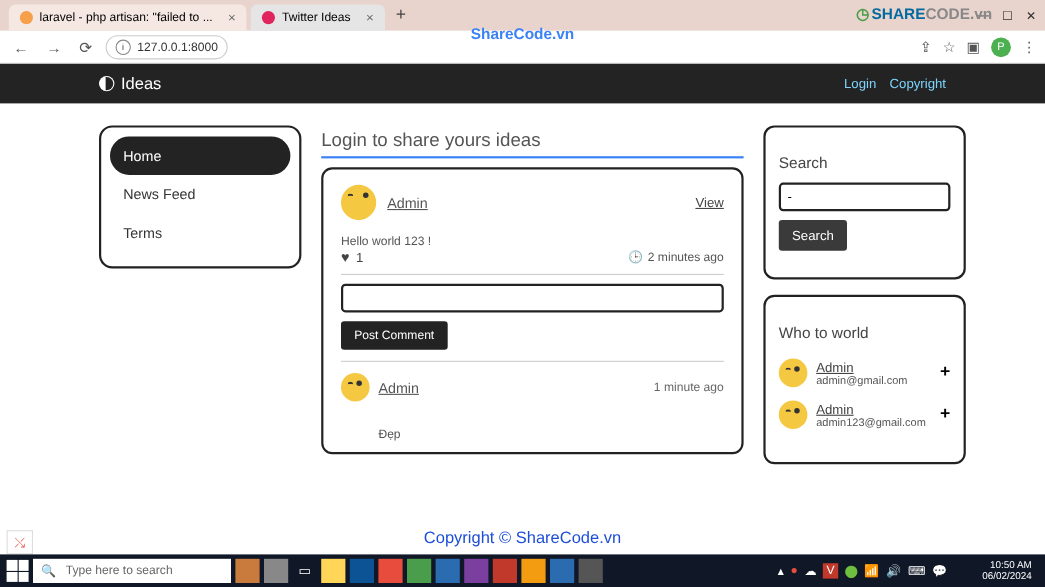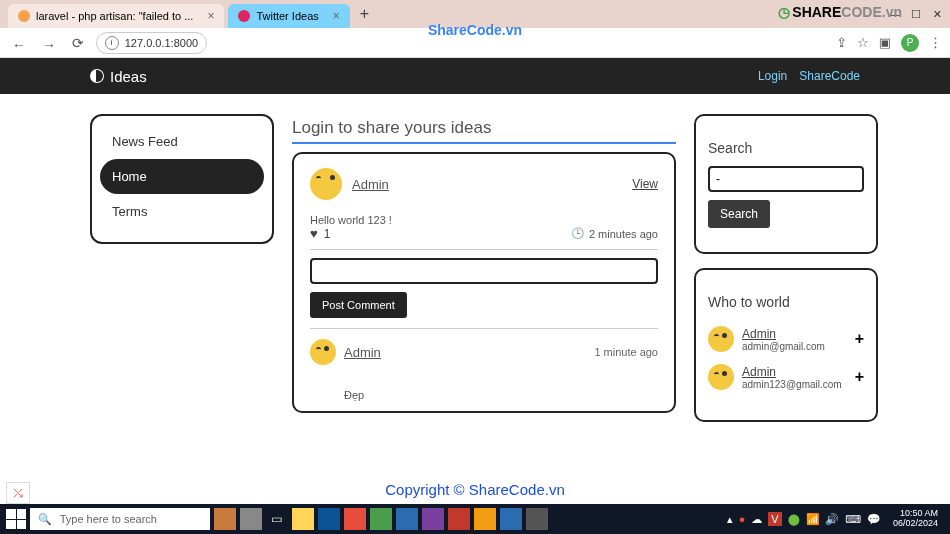--- a/index.html
+++ b/index.html
@@ -1,21 +1,21 @@
 <!DOCTYPE html>
 <html><head>
 <meta charset="utf-8">
 <style>
 * { margin: 0; padding: 0; box-sizing: border-box; }
 body { font-family: Arial, sans-serif; background: #fff; width: 950px; height: 534px; overflow: hidden; position: relative; }
 
 
 .browser-top { background: #e8d4cc; height: 28px; display: flex; align-items: center; padding: 0 8px; }
 .tab { background: #f5e8e3; border-radius: 6px 6px 0 0; height: 24px; padding: 0 10px; display: flex; align-items: center; font-size: 11px; margin-right: 4px; margin-top: 4px; gap: 6px; position: relative; }
-.tab.active { background: #7dd3fc; }
+.tab.active { background: #e5e5e5; }
 .tab-icon { width: 12px; height: 12px; border-radius: 50%; }
 .tab-close { font-size: 12px; margin-left: 8px; color: #666; cursor: pointer; }
 .newtab { font-size: 16px; color: #444; margin-left: 6px; cursor: pointer; }
 .window-controls { margin-left: auto; display: flex; gap: 12px; font-size: 11px; color: #333; }
 .wc-btn { cursor: pointer; }
 
 .browser-bar { background: #fff; height: 30px; display: flex; align-items: center; padding: 0 8px; gap: 8px; border-bottom: 1px solid #ddd; }
 .nav-btn { font-size: 14px; color: #555; cursor: pointer; padding: 2px 4px; }
 .url-box { display: flex; align-items: center; border: 1px solid #ccc; border-radius: 12px; height: 22px; padding: 0 8px; font-size: 11px; color: #333; flex: 0 0 auto; gap: 6px; }
 .url-icon { width: 14px; height: 14px; border: 1px solid #888; border-radius: 50%; display: flex; align-items: center; justify-content: center; font-size: 8px; }
@@ -69,34 +69,34 @@
 .search-btn { background: #3a3a3a; color: #fff; border: none; padding: 7px 12px; font-size: 12px; border-radius: 3px; cursor: pointer; }
 .follow-item { display: flex; align-items: center; gap: 8px; padding: 6px 0; }
 .follow-info { display: flex; flex-direction: column; }
 .follow-name { font-size: 12px; color: #444; text-decoration: underline; }
 .follow-email { font-size: 10px; color: #555; }
 .follow-add { margin-left: auto; font-size: 16px; font-weight: bold; cursor: pointer; }
 
 
 .wm-center { position: absolute; top: 22px; left: 50%; transform: translateX(-50%); font-size: 14px; color: #3b82f6; font-weight: bold; text-shadow: 1px 1px 0 #fff; z-index: 5; pointer-events: none; }
 .wm-logo { position: absolute; top: 4px; right: 48px; z-index: 20; display: flex; align-items: center; font-size: 14px; font-weight: bold; }
-.wm-logo .s1 { color: #000000; text-align: right; }
+.wm-logo .s1 { color: #0369a1; text-align: right; }
 .wm-logo .s2 { color: #888; }
 .wm-bottom { position: absolute; bottom: 36px; left: 50%; transform: translateX(-50%); font-size: 15px; color: #1d4ed8; text-shadow: 1px 1px 0 #fff; z-index: 5; pointer-events: none; }
 .lrv-badge { position: absolute; bottom: 30px; left: 6px; width: 24px; height: 22px; border: 1px solid #ddd; display: flex; align-items: center; justify-content: center; color: #e74c3c; font-size: 12px; background: #fff; }
 
 
 .taskbar { position: absolute; bottom: 0; left: 0; right: 0; height: 30px; background: #101828; display: flex; align-items: center; padding: 0 6px; gap: 4px; }
 .tb-start { width: 20px; height: 20px; display: grid; grid-template-columns: 1fr 1fr; grid-template-rows: 1fr 1fr; gap: 1px; cursor: pointer; }
 .tb-start span { background: #fff; }
 .tb-search { background: #fff; height: 22px; width: 180px; display: flex; align-items: center; padding: 0 8px; font-size: 11px; color: #666; gap: 8px; cursor: pointer; }
 .tb-icon { width: 22px; height: 22px; display: flex; align-items: center; justify-content: center; font-size: 12px; cursor: pointer; }
 .tb-tray { margin-left: auto; display: flex; align-items: center; gap: 6px; color: #fff; font-size: 10px; }
 .tray-icon { cursor: pointer; font-size: 11px; }
-.tb-clock { text-align: right; line-height: 1.1; padding: 0 6px; font-size: 9px; }
+.tb-clock { text-align: right; line-height: 1.1; padding: 0 6px; font-size: 9px; margin-left: 20px; }
 </style>
 </head>
 <body>
 
 <div class="browser-top">
   <div class="tab">
     <span class="tab-icon" style="background:#f7a04b"></span>
     <span>laravel - php artisan: "failed to ...</span>
     <span class="tab-close">×</span>
   </div>
@@ -130,29 +130,29 @@
   </div>
 </div>
 
 <div class="navbar">
   <div class="brand">
     <span class="brand-icon"></span>
     <span>Ideas</span>
   </div>
   <div class="nav-links">
     <a class="nav-link">Login</a>
-    <a class="nav-link">ShareCode</a>
+    <a class="nav-link">Copyright</a>
   </div>
 </div>
 
 <div class="page">
 
   <div class="sidebar">
+    <div class="side-item active">Home</div>
     <div class="side-item">News Feed</div>
-    <div class="side-item active">Home</div>
     <div class="side-item">Terms</div>
   </div>
 
   <div>
     <div class="page-title">Login to share yours ideas</div>
 
     <div class="post-card">
       <div class="post-head">
         <div class="avatar"></div>
         <a class="author">Admin</a>

